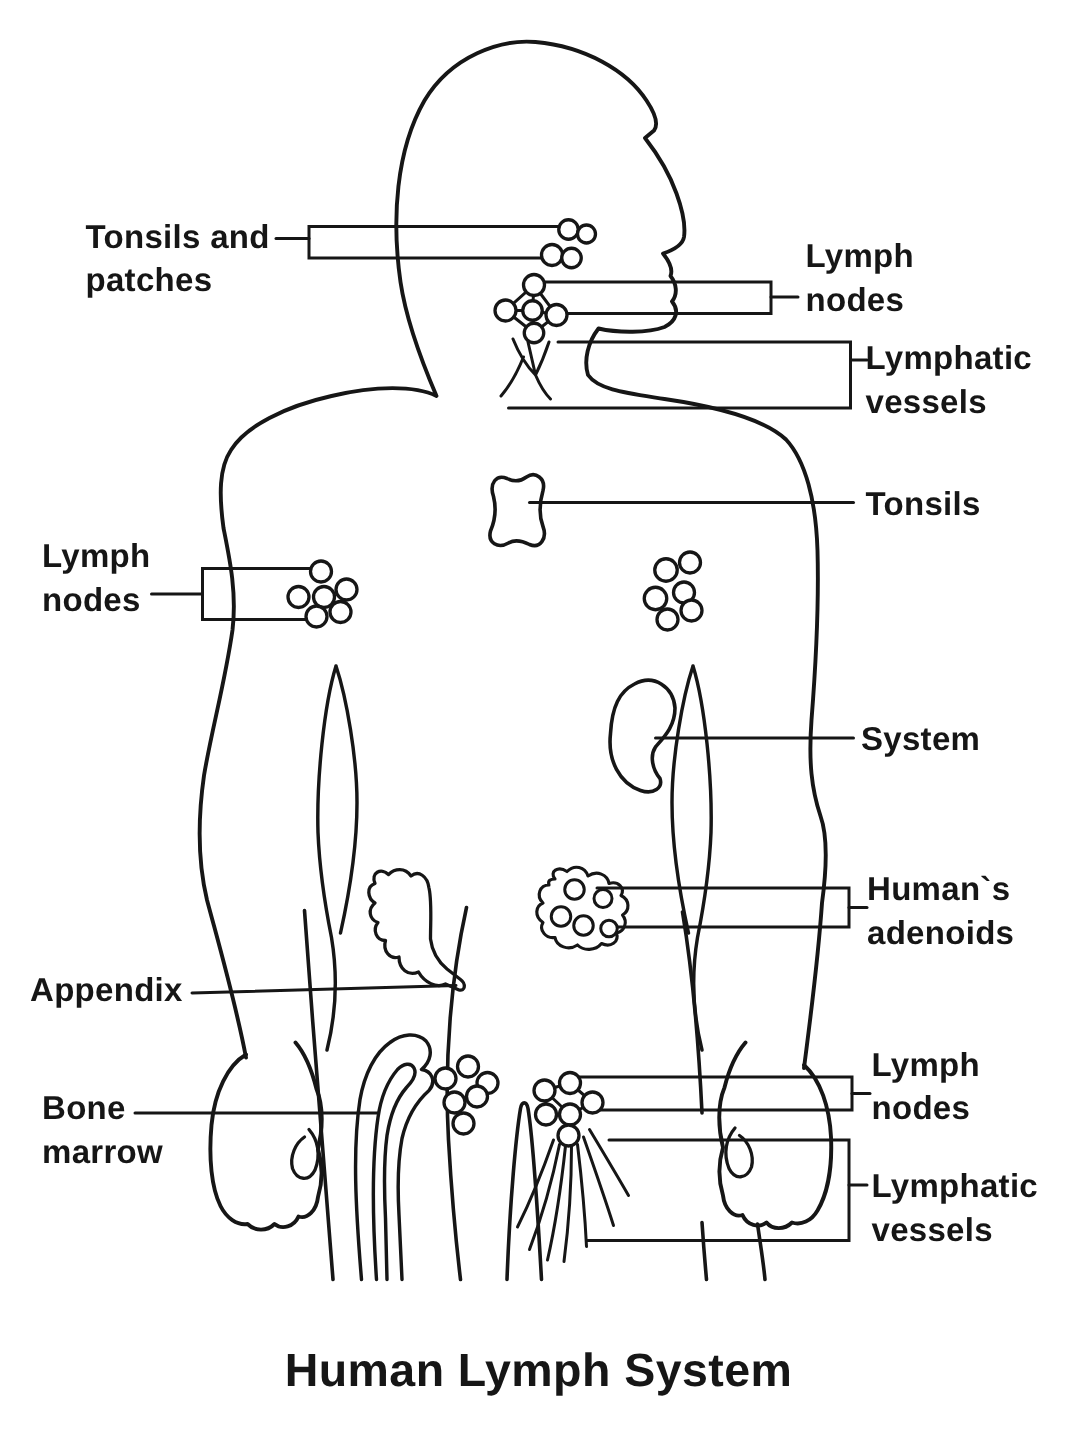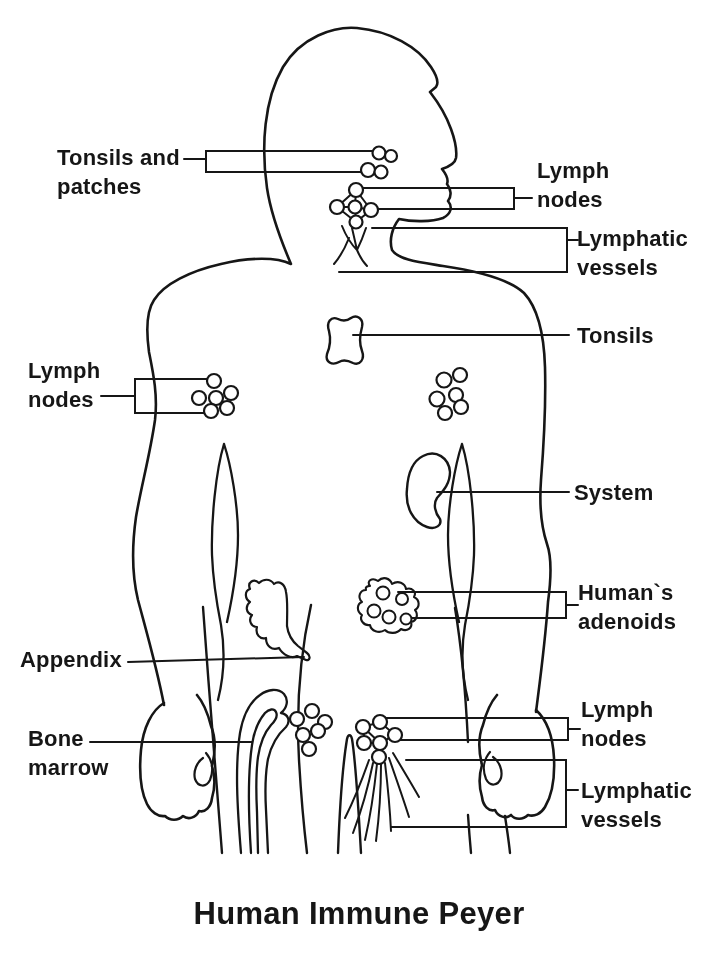--- a/index.html
+++ b/index.html
@@ -290,14 +290,14 @@
   </div>
   <div class="label" id="lbl-lymph-inguinal">
     <div>Lymph</div>
     <div>nodes</div>
   </div>
   <div class="label" id="lbl-vessels-leg">
     <div>Lymphatic</div>
     <div>vessels</div>
   </div>
 
-  <div class="title">Human Immune Peyer</div>
+  <div class="title">Human Lymph System</div>
 </div>
 
 </body></html>

